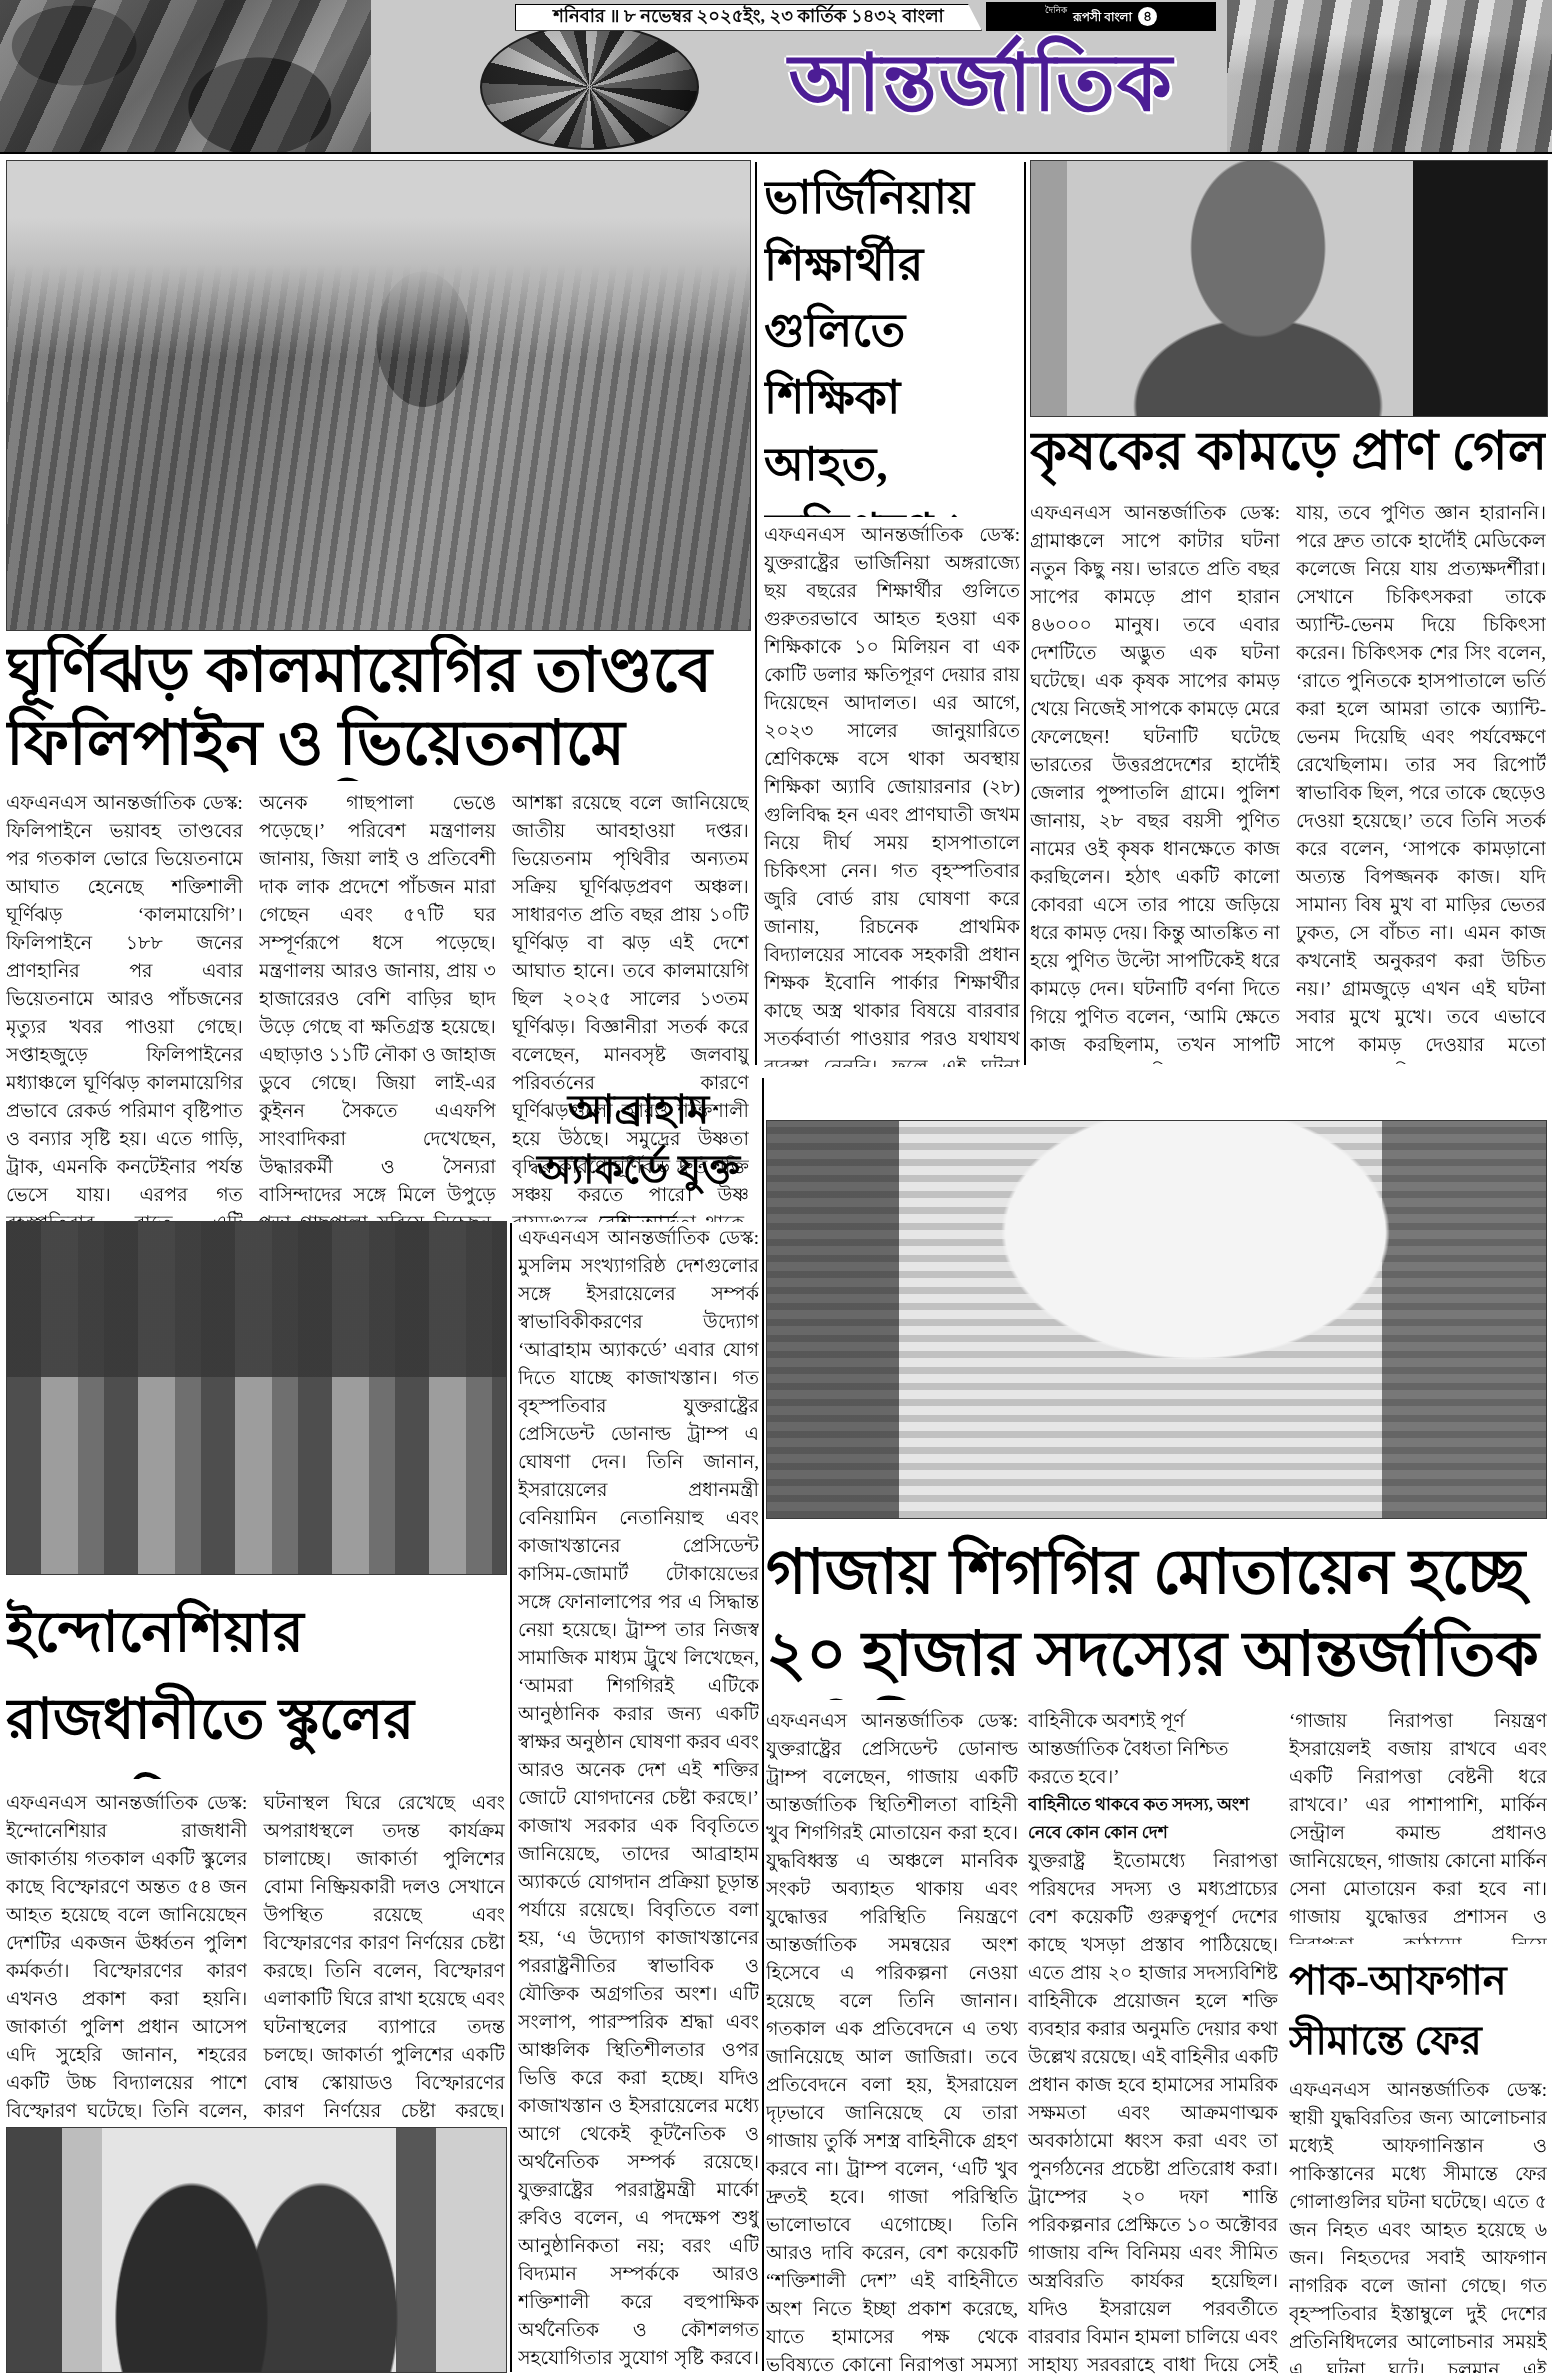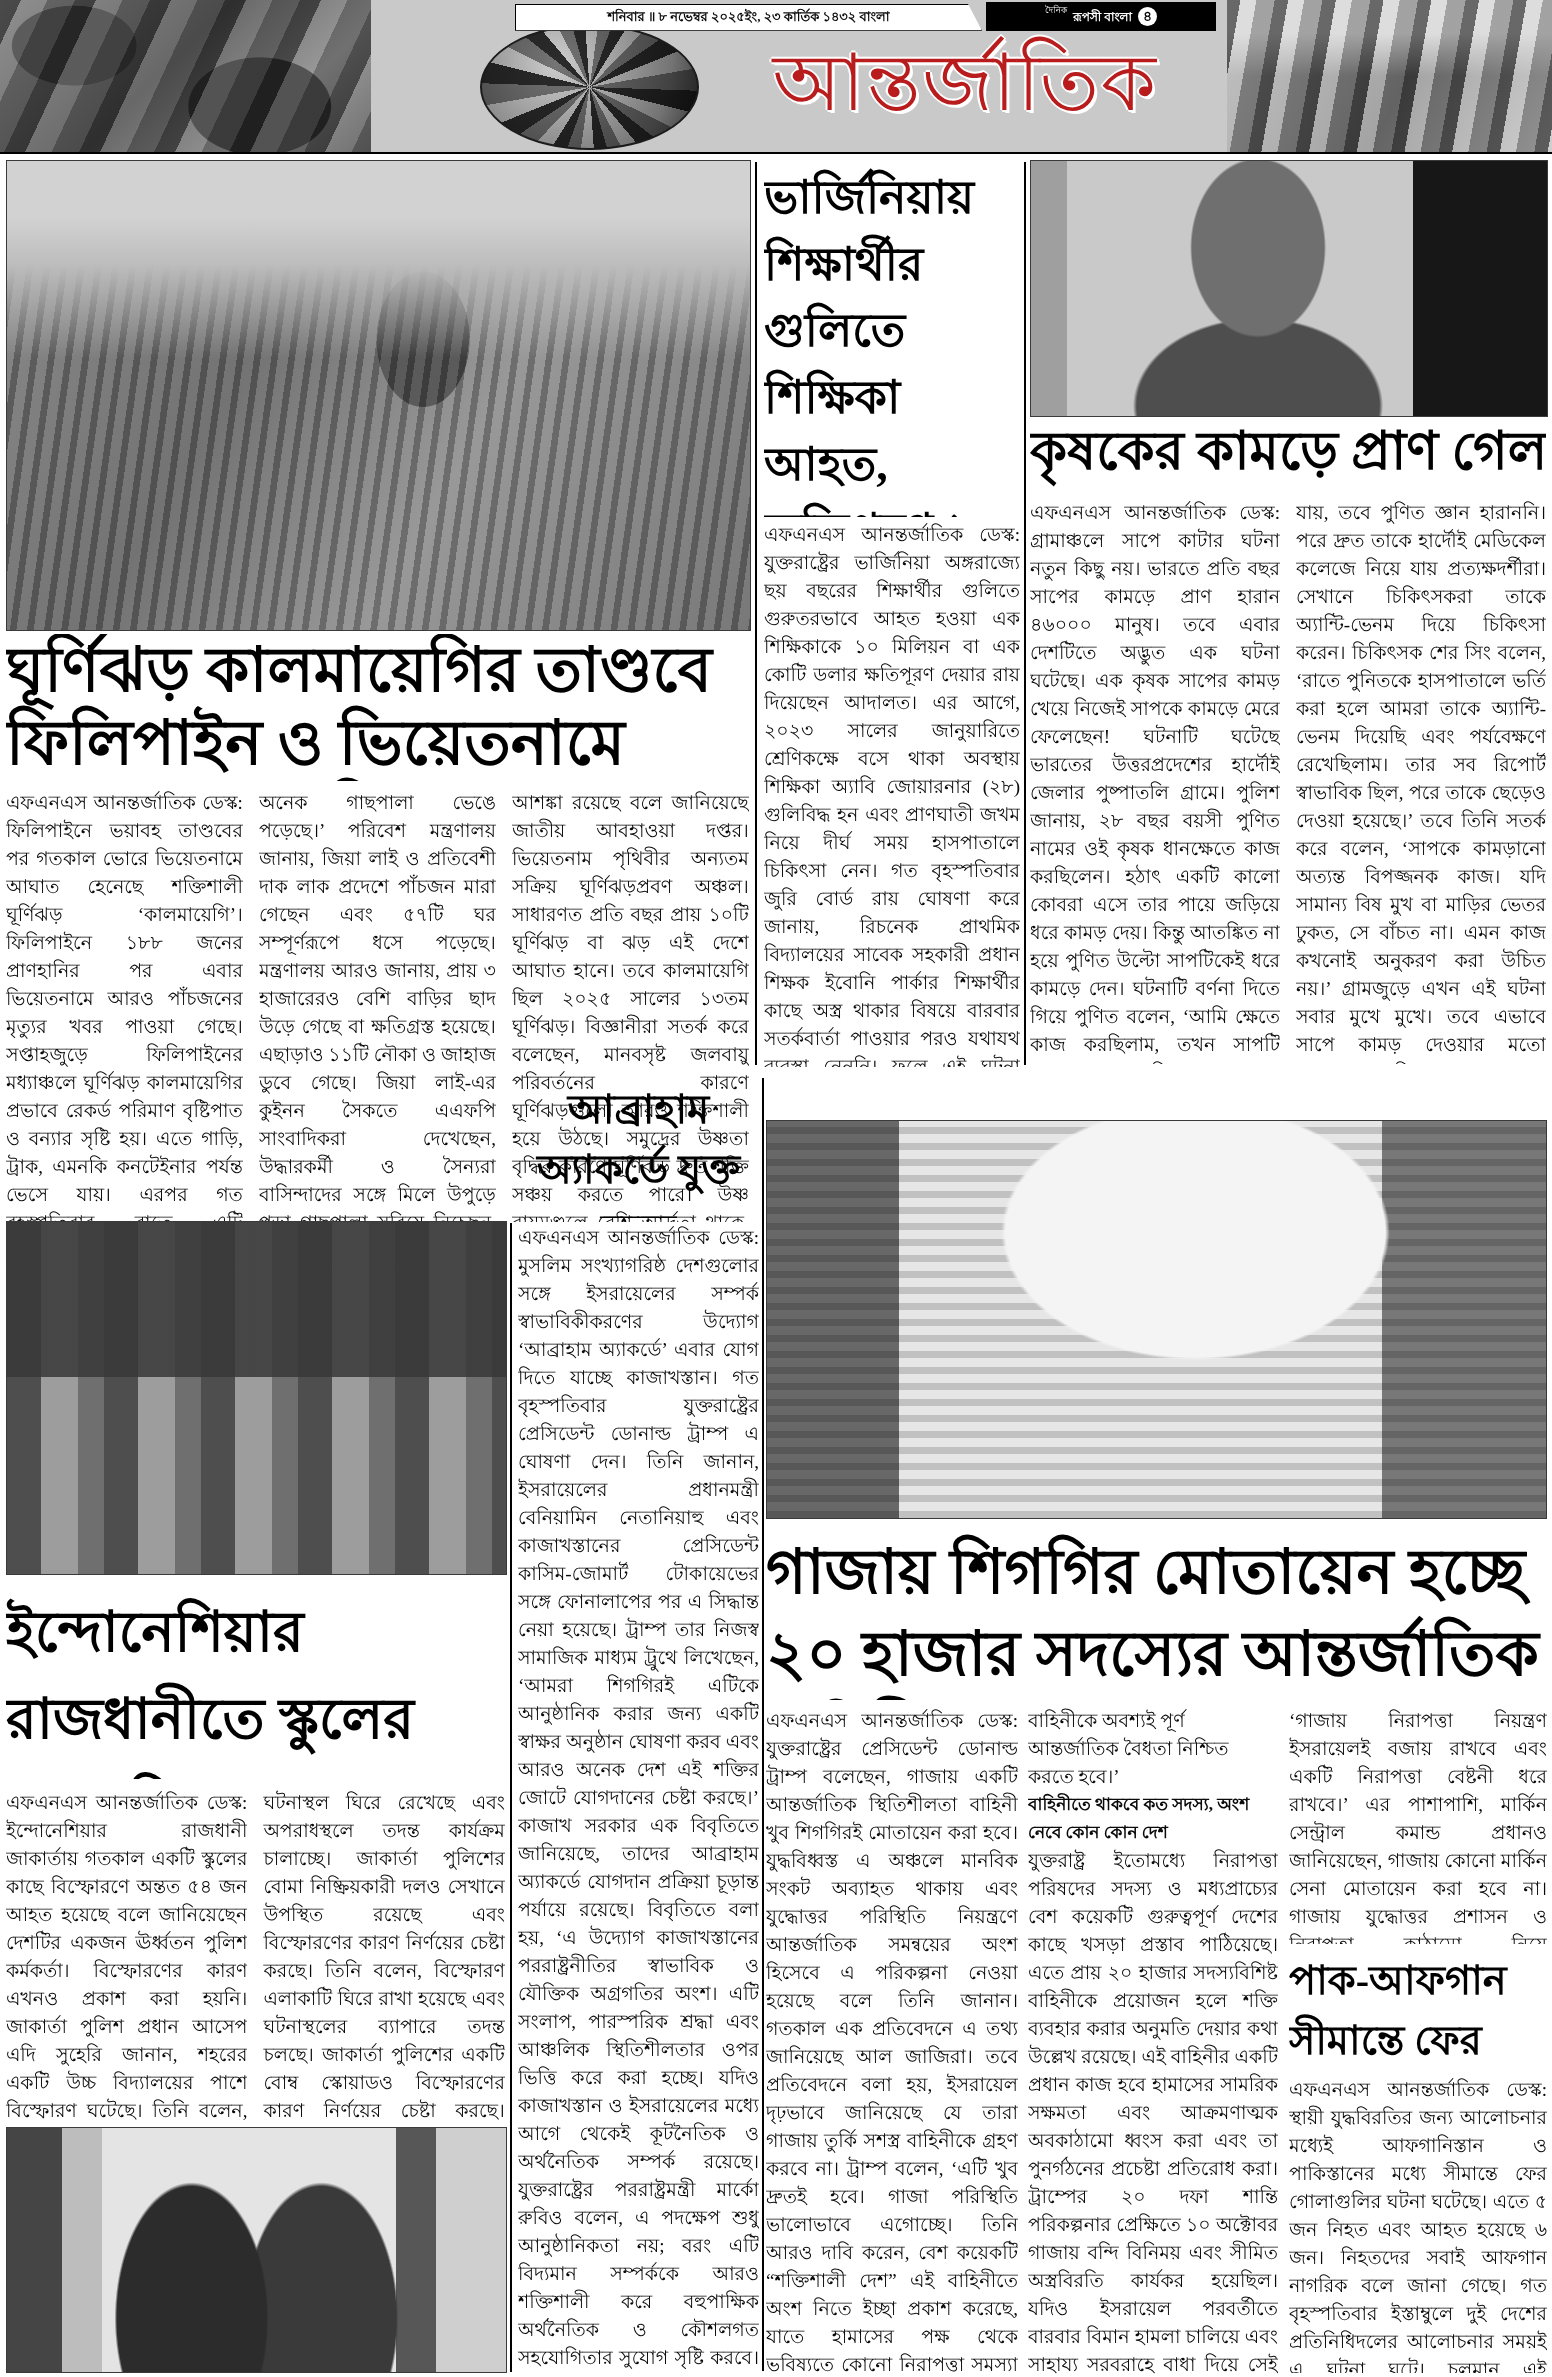--- a/index.html
+++ b/index.html
@@ -19,36 +19,36 @@
       radial-gradient(118px 81px at 70% 70%,#2f2f2f 60%,transparent 61%),
       linear-gradient(135deg,#8d8d8d,#4f4f4f 45%,#9b9b9b 75%,#5a5a5a);}
   .collage-right{left:1227px;width:326px;
     background:
       repeating-linear-gradient(100deg,rgba(25,25,25,.6) 0 13.2px,rgba(220,220,220,.5) 13.2px 29px,rgba(90,90,90,.45) 29px 47px),
       linear-gradient(180deg,#dedede 0 22%,transparent 50%),
       linear-gradient(120deg,#a8a8a8,#6b6b6b 55%,#c4c4c4);}
   .date-strip{left:515px;top:3.7px;width:465px;height:25px;background:#fff;border:1.5px solid #000;
     clip-path:polygon(0 0,97% 0,100% 100%,0 100%);
     display:flex;align-items:center;justify-content:center;
-    font-weight:bold;font-size:13px;white-space:nowrap;}
+    font-weight:bold;font-size:18px;white-space:nowrap;}
   .brand-box{left:986px;top:2.2px;width:230px;height:29px;background:#000;color:#fff;
     display:flex;align-items:center;justify-content:center;gap:5.9px;}
   .brand-small{font-size:8.8px;line-height:1;align-self:flex-start;margin-top:4px;}
   .brand-name{font-weight:bold;font-size:12px;line-height:1;}
   .brand-page{width:19px;height:19px;border-radius:50%;background:#fff;color:#000;font-weight:bold;
     font-size:14px;display:flex;align-items:center;justify-content:center;}
   .globe{left:480px;top:23.5px;width:215px;height:122px;border-radius:50%;
     border:2.2px solid #1c1c1c;
     background:
       repeating-conic-gradient(from 20deg,#2e2e2e 0 12deg,#d9d9d9 12deg 24deg,#7c7c7c 24deg 36deg),
       radial-gradient(circle at 35% 30%,#f2f2f2,#888 70%,#333);
     background-blend-mode:multiply;filter:grayscale(1);}
-  .section-title{left:700px;top:32px;width:530px;height:112px;
+  .section-title{left:716px;top:32px;width:530px;height:112px;
     display:flex;align-items:center;justify-content:center;
-    font-weight:normal;font-size:79px;letter-spacing:1.5px;color:#b91c1c;
+    font-weight:bold;font-size:79px;letter-spacing:1.5px;color:#4c1d95;
     text-shadow:-2.2px 0 0 #fff,2.2px 0 0 #fff,0 -2.2px 0 #fff,0 2.2px 0 #fff,2.9px 2.9px 0 #fff;}
   
   .photo{border:1.5px solid #3a3a3a;filter:grayscale(1);}
   .headline{font-weight:bold;color:#000;overflow:hidden;}
   .body-text{font-size:19px;line-height:28px;text-align:justify;overflow:hidden;}
   .cols{display:flex;gap:16px;overflow:hidden;}
   .cols > div{flex:1;overflow:hidden;}
   .v-rule{width:1.5px;background:#000;}
   .subhead-inline{font-weight:bold;font-size:17px;line-height:28px;}
   

